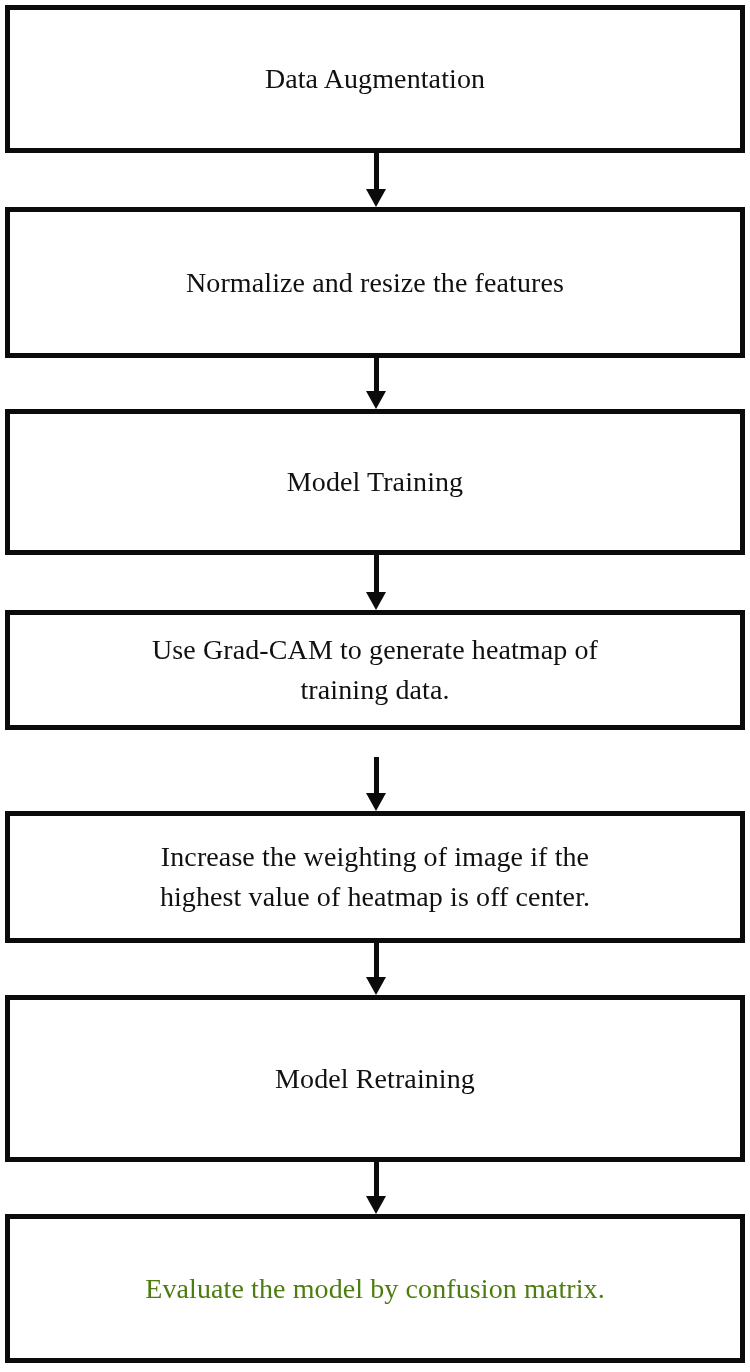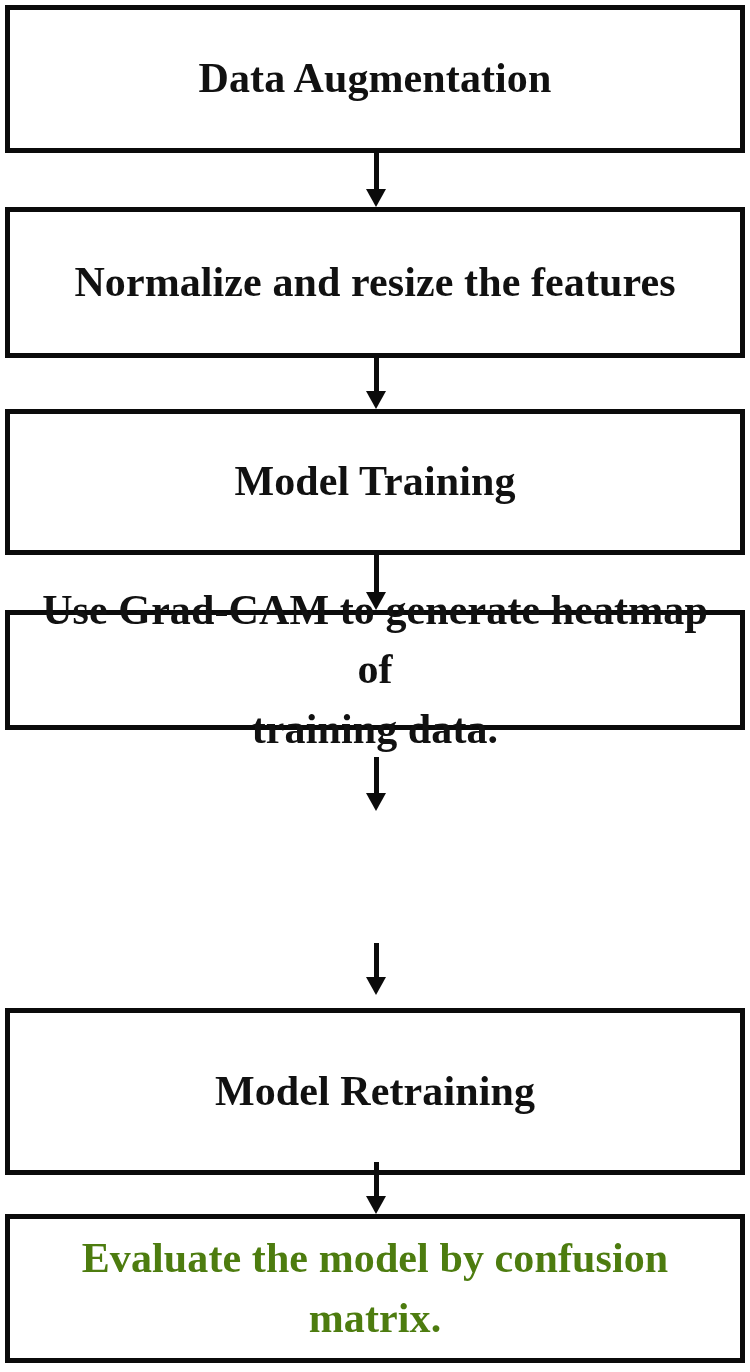--- a/index.html
+++ b/index.html
@@ -26,26 +26,26 @@
     border: 5px solid #0b0b0b;
     background: #ffffff;
     display: flex;
     align-items: center;
     justify-content: center;
     text-align: center;
   }
   .node-label {
     display: block;
     width: 92%;
-    font-size: 42px;
+    font-size: 28px;
     line-height: 1.42;
     color: #111111;
     letter-spacing: 0.1px;
     white-space: pre-line;
-    font-weight: 700;
+    font-weight: 400;
   }
   .connector {
     position: absolute;
     left: 0;
     width: 750px;
     pointer-events: none;
   }
   .connector .shaft {
     position: absolute;
     left: 374px;
@@ -94,26 +94,30 @@
 
   <div class="node" style="top: 610px; height: 120px; border-color: rgb(11, 11, 11); background: rgb(255, 255, 255);">
     <span class="node-label" style="color: rgb(17, 17, 17);">Use Grad-CAM to generate heatmap of
 training data.</span>
   </div>
   <div class="connector" style="top: 757px; height: 54px;">
     <div class="shaft" style="height: 39px; background: rgb(11, 11, 11);"></div>
     <div class="head" style="top: 36px; border-top-color: rgb(11, 11, 11);"></div>
   </div>
 
+  <div class="node" style="top: 811px; height: 132px; border-color: rgb(11, 11, 11); background: rgb(255, 255, 255);">
+    <span class="node-label" style="color: rgb(17, 17, 17);">Increase the weighting of image if the
+highest value of heatmap is off center.</span>
+  </div>
   <div class="connector" style="top: 943px; height: 52px;">
     <div class="shaft" style="height: 37px; background: rgb(11, 11, 11);"></div>
     <div class="head" style="top: 34px; border-top-color: rgb(11, 11, 11);"></div>
   </div>
 
-  <div class="node" style="top: 995px; height: 167px; border-color: rgb(11, 11, 11); background: rgb(255, 255, 255); margin-top: 13px;">
+  <div class="node" style="top: 995px; height: 167px; border-color: rgb(11, 11, 11); background: rgb(255, 255, 255);">
     <span class="node-label" style="color: rgb(17, 17, 17);">Model Retraining</span>
   </div>
   <div class="connector" style="top: 1162px; height: 52px;">
     <div class="shaft" style="height: 37px; background: rgb(11, 11, 11);"></div>
     <div class="head" style="top: 34px; border-top-color: rgb(11, 11, 11);"></div>
   </div>
 
   <div class="node" style="top: 1214px; height: 149px; border-color: rgb(11, 11, 11); background: rgb(255, 255, 255);">
     <span class="node-label" style="color: #4d7c0f;">Evaluate the model by confusion matrix.</span>
   </div>

